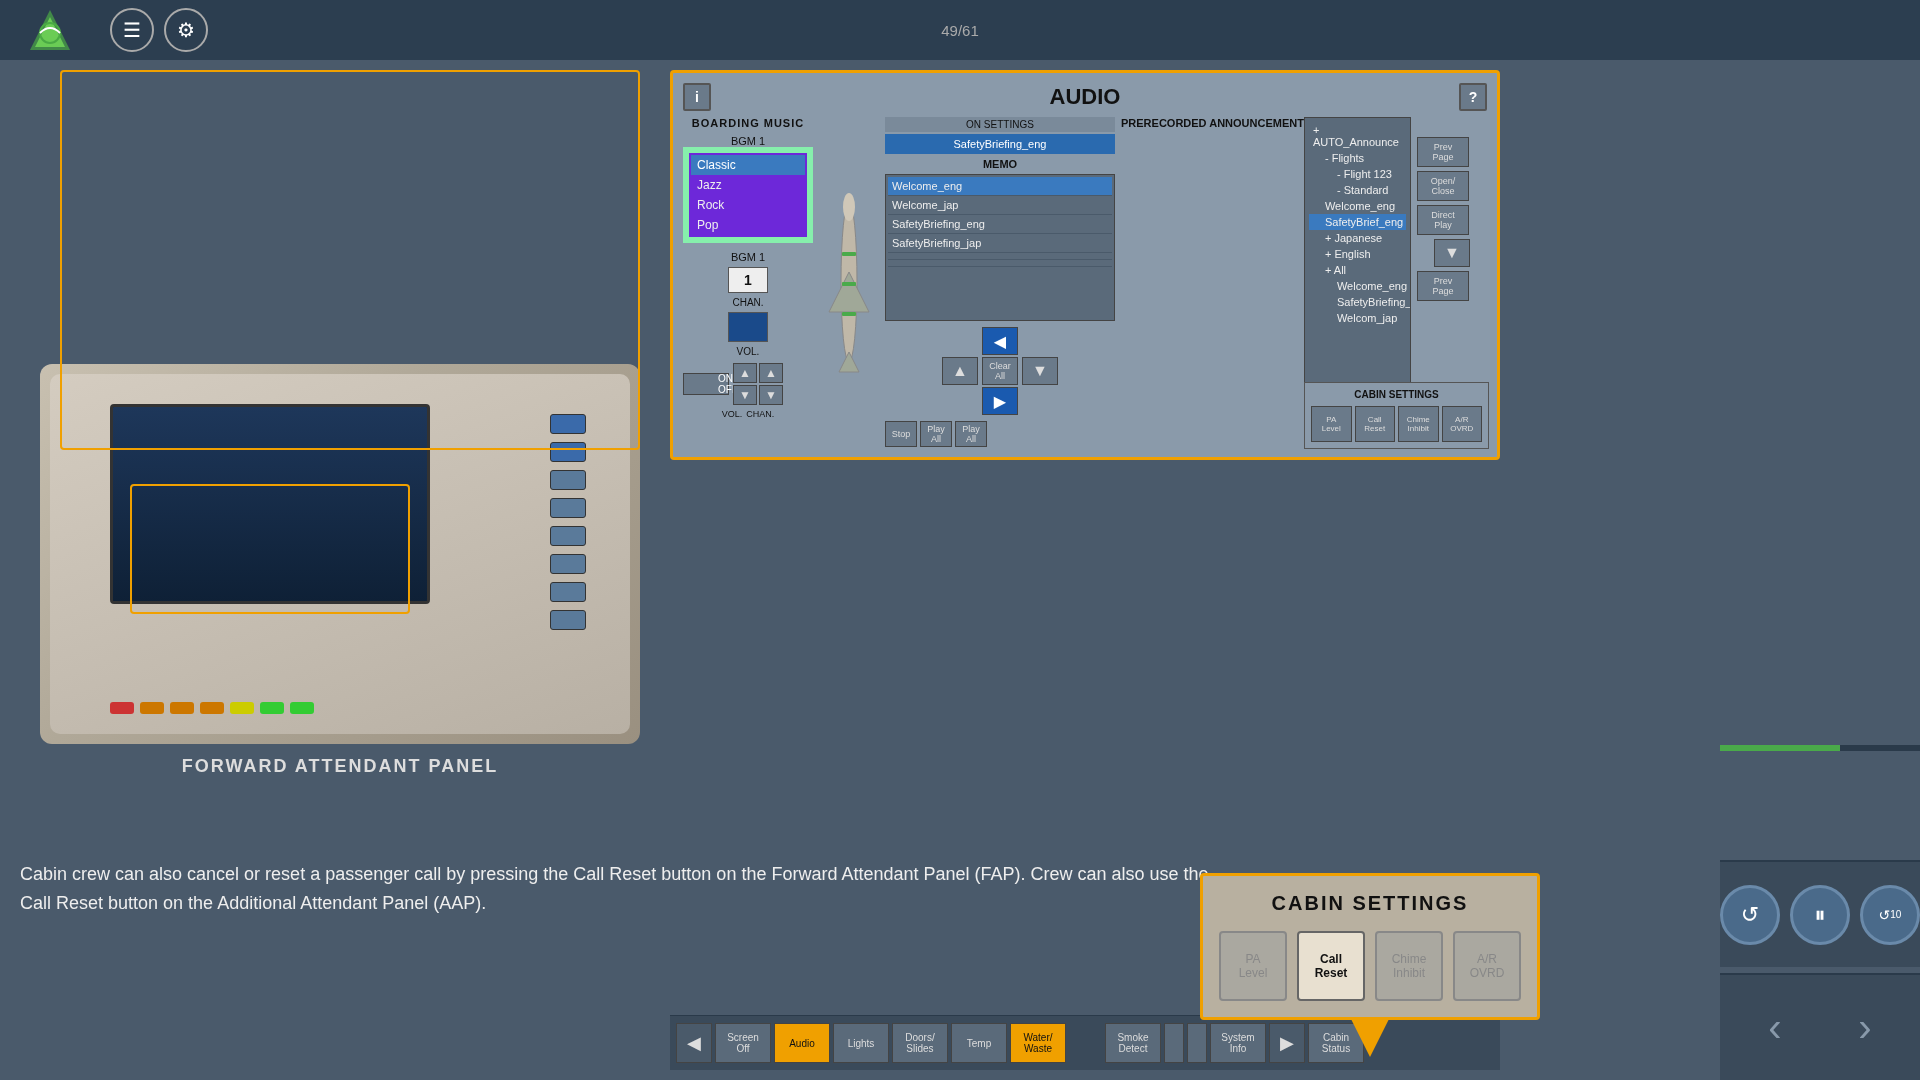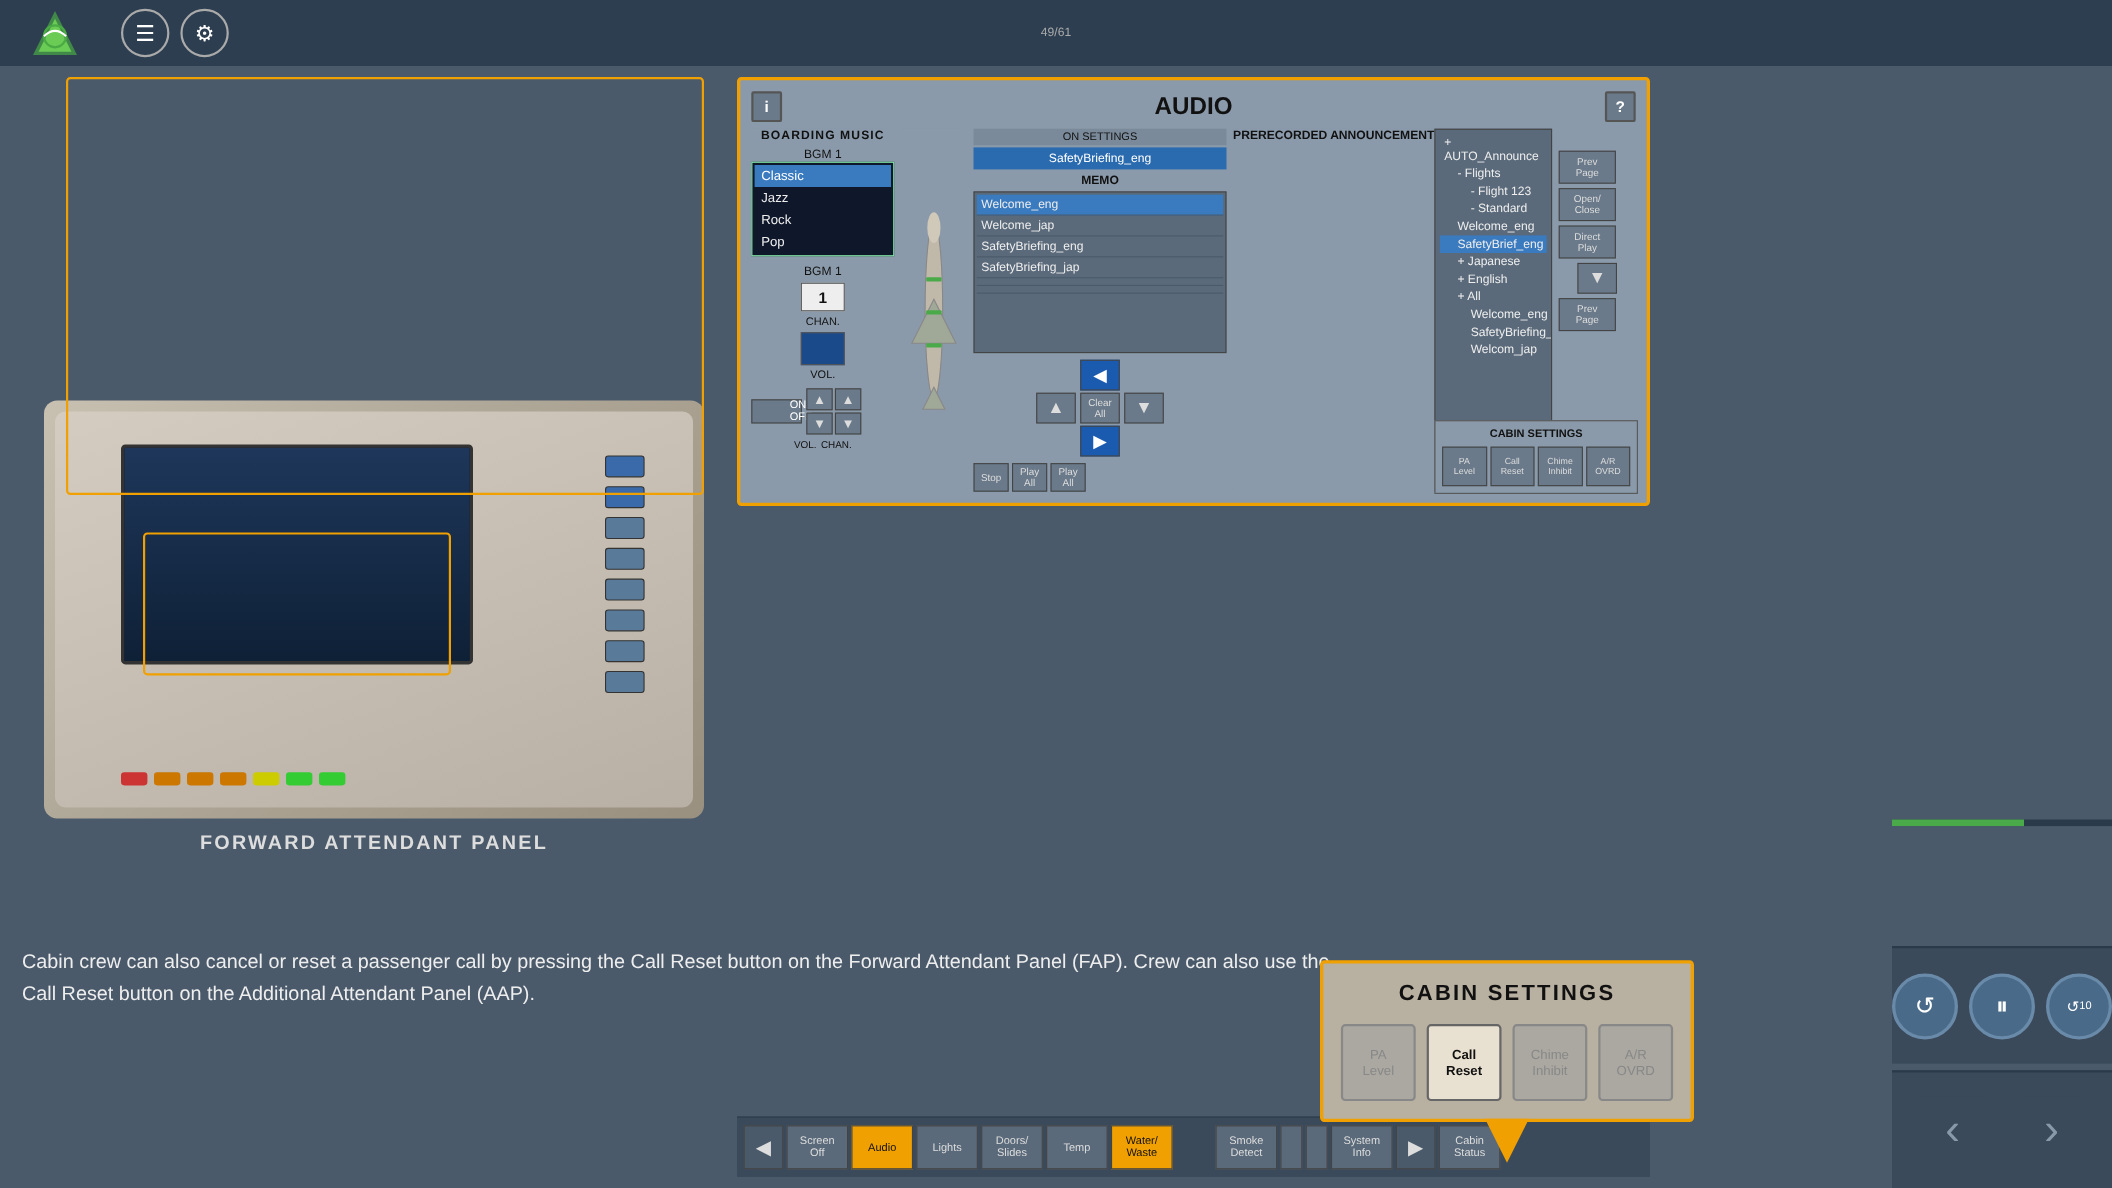--- a/index.html
+++ b/index.html
@@ -217,22 +217,22 @@
     }
     .section-label {
       font-size: 11px;
       font-weight: bold;
       color: #111;
       text-align: center;
       margin-bottom: 4px;
       letter-spacing: 1px;
     }
     .music-list {
-      background: #0f172a;
-      border: 1px solid #86efac;
+      background: #6d28d9;
+      border: 6px solid #86efac;
       padding: 2px;
     }
     .music-item {
       font-size: 12px;
       padding: 3px 6px;
       color: #eee;
       cursor: pointer;
     }
     .music-item.selected {
       background: #3a7abf;
@@ -698,21 +698,21 @@
 <div id="header">
 
   <svg id="logo" viewBox="0 0 60 50">
     <polygon points="10,45 30,5 50,45" fill="#4aaa44" opacity="0.7"></polygon>
     <polygon points="15,42 30,12 45,42" fill="#6acc55"></polygon>
     <circle cx="30" cy="28" r="10" fill="none" stroke="#4aaa44" stroke-width="2"></circle>
     <path d="M20,28 Q30,18 40,28" fill="none" stroke="#fff" stroke-width="2"></path>
   </svg>
 
 
-  <span style="position:absolute;left:50%;transform:translateX(-50%);font-size:11px;color:#aaa;">49/61</span>
+  <span style="position:absolute;left:50%;transform:translateX(-50%);font-size:15px;color:#aaa;">49/61</span>
 
 
   <div class="header-icon-btn">
     <span>☰</span>
   </div>
   <div class="header-icon-btn">
     <span>⚙</span>
   </div>
 </div>
 

